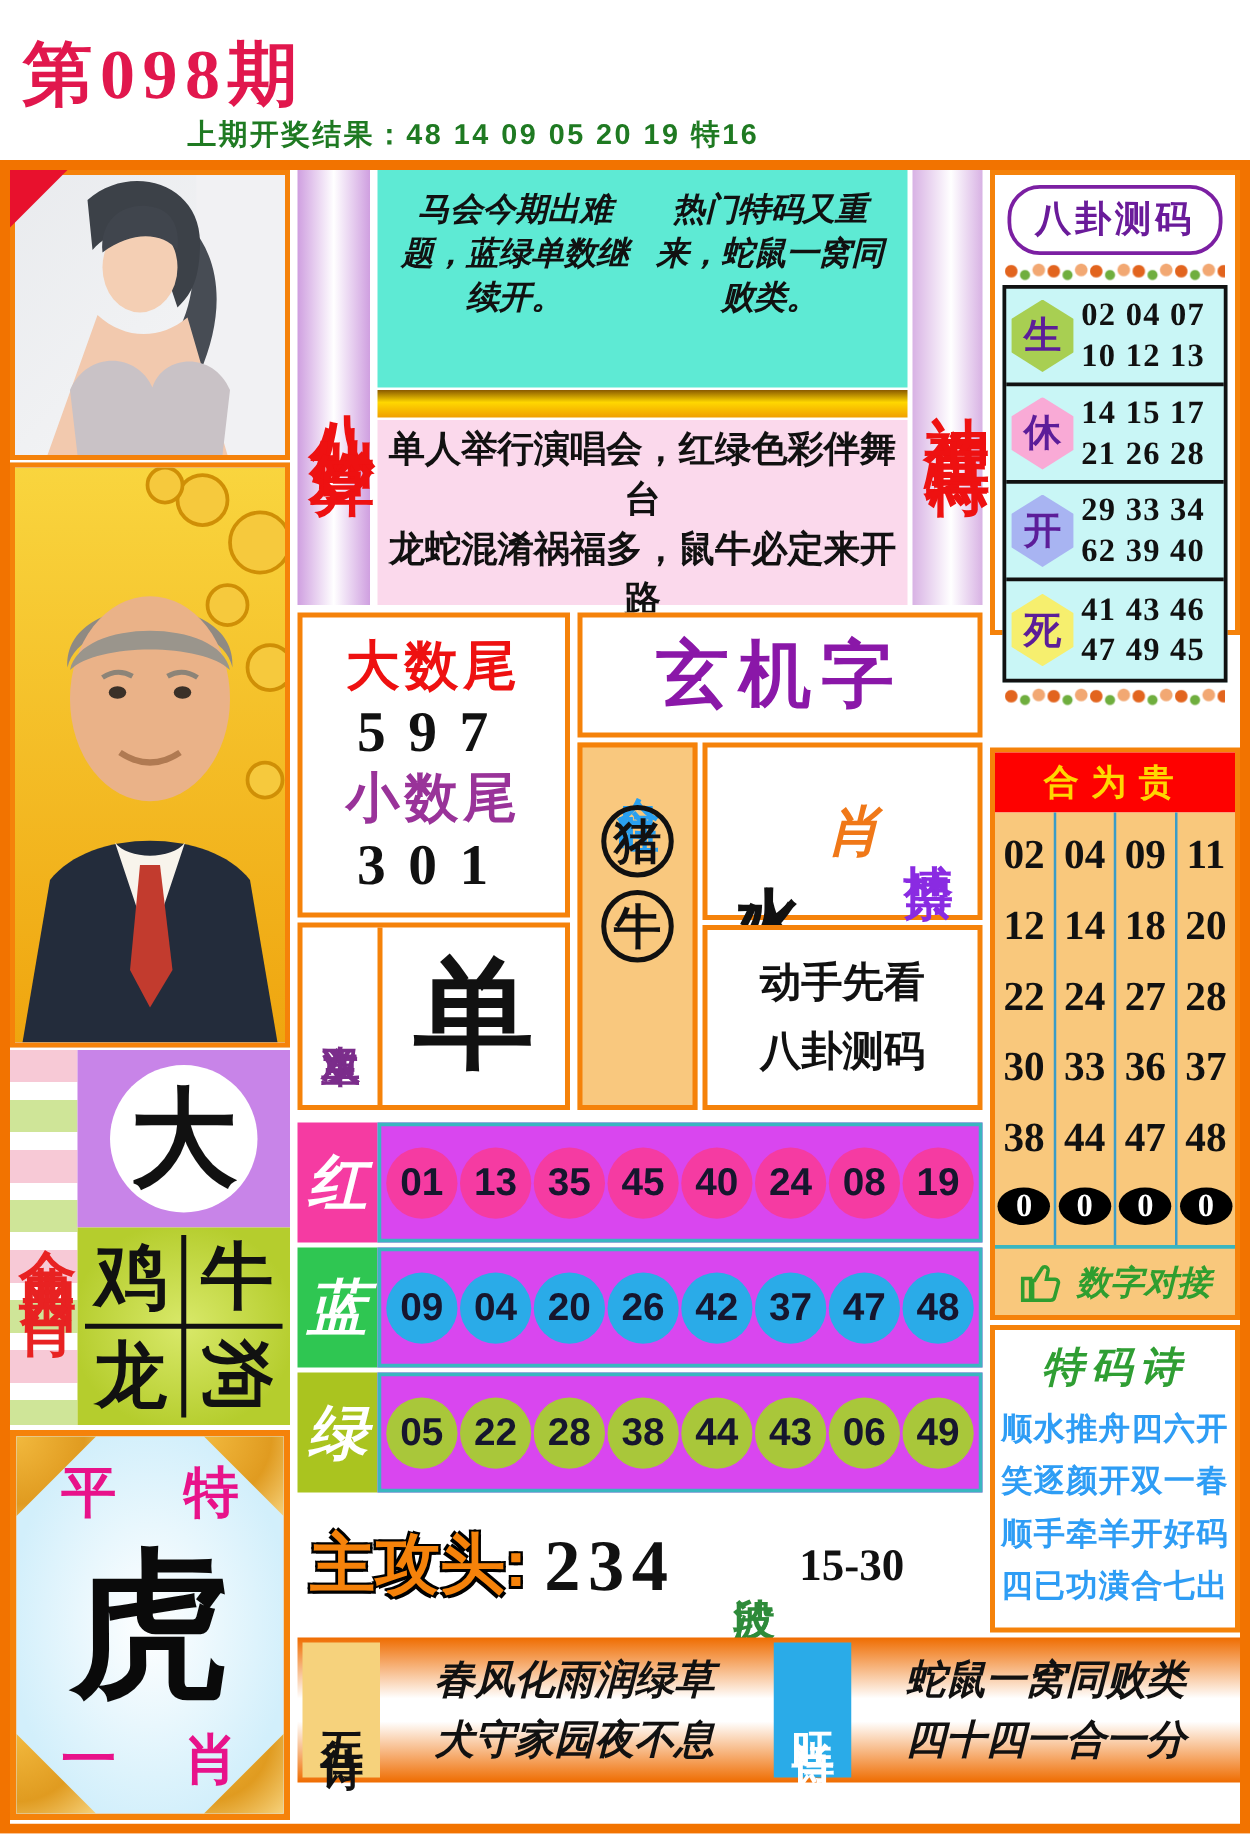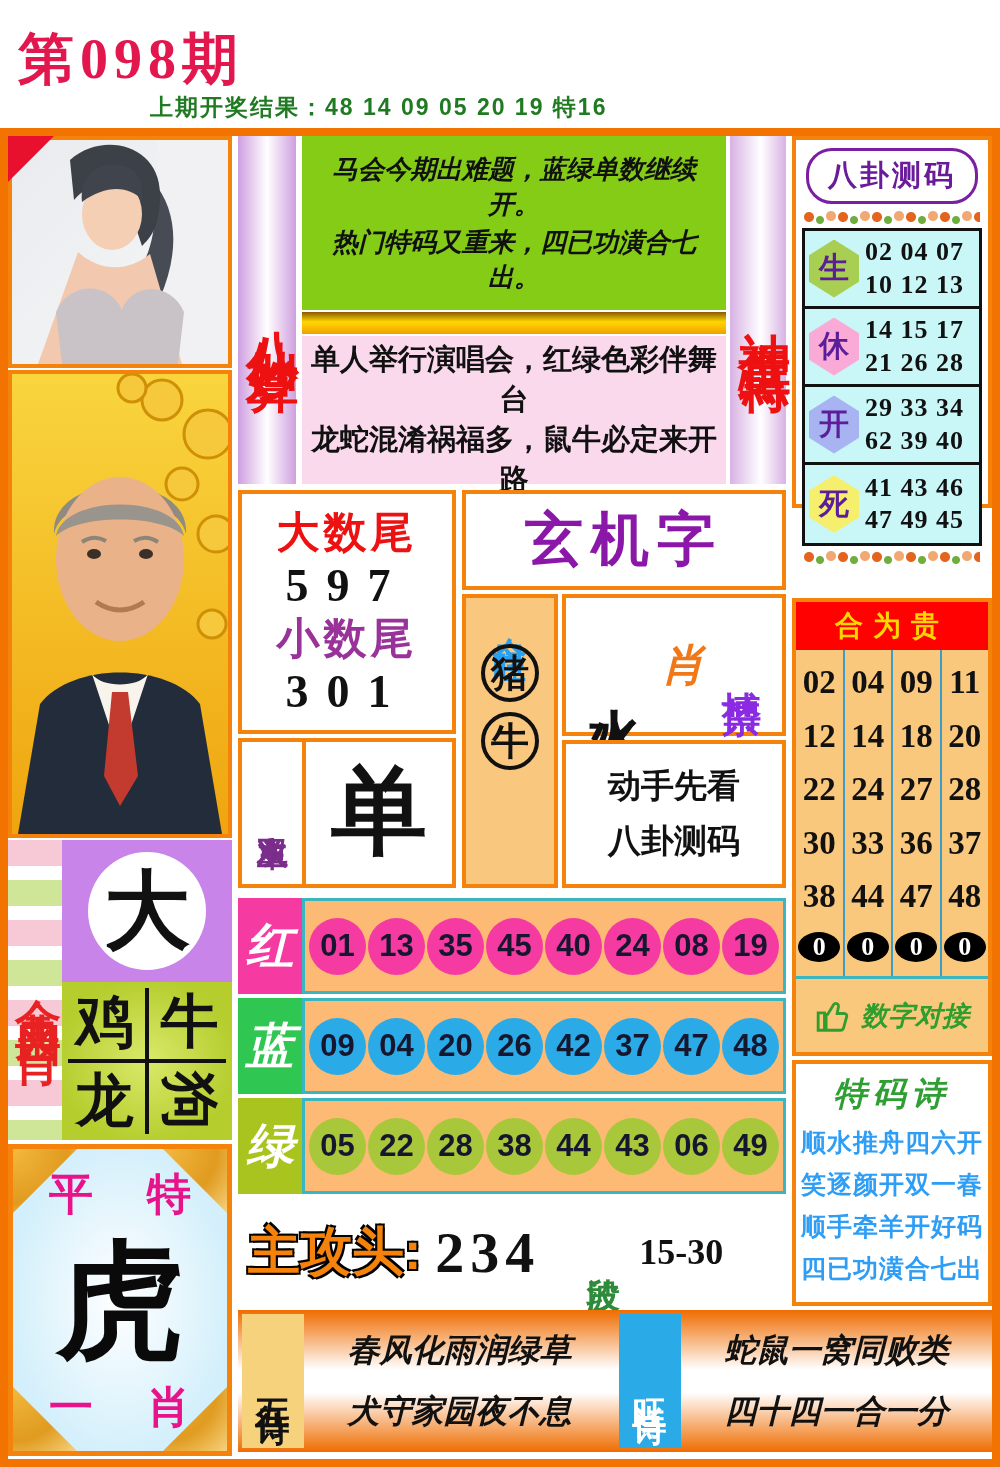--- a/index.html
+++ b/index.html
@@ -55,22 +55,22 @@
   
   .vwrap { display:flex; }
   .vtext { writing-mode:vertical-rl; text-orientation:upright; margin:auto; font-weight:bold; }
 
   
   .baxian { left:238px; top:136px; width:58px; height:348px; border:none;
             background:linear-gradient(90deg,#cf9fe0 0%,#ffffff 50%,#cf9fe0 100%); }
   .baxian .vtext, .shentong .vtext { font-size:52px; color:#ee1111; letter-spacing:10px; }
   .shentong { left:730px; top:136px; width:56px; height:348px; border:none;
               background:linear-gradient(90deg,#d8b2e4 0%,#ffffff 55%,#d8b2e4 100%); }
-  .speech { left:302px; top:136px; width:424px; height:174px; border:none; background:#84cc16;
-            display:flex; flex-direction:column; justify-content:space-around; padding:14px 8px; }
+  .speech { left:302px; top:136px; width:424px; height:174px; border:none; background:#5eead4;
+            display:flex; flex-direction:row; justify-content:space-around; padding:14px 8px; }
   .speech div { font-size:26px; font-weight:bold; font-style:italic; color:#111; text-align:center; }
   .goldbar { position:absolute; left:302px; top:312px; width:424px; height:22px;
              background:linear-gradient(180deg,#8a5a00 0%,#ffd700 45%,#f0a000 100%); }
   .pinkbox { left:302px; top:336px; width:424px; height:148px; border:none; background:#fbd9ec;
              display:flex; flex-direction:column; justify-content:space-between; padding:4px 6px; }
   .pinkbox .line { font-size:29px; font-weight:bold; color:#111; text-align:center; }
   .deco-pink { height:20px;
     background-image:radial-gradient(circle at 6px 10px,#f29a9a 5px,transparent 6px),
       radial-gradient(circle at 19px 13px,#f0b860 4px,transparent 5px),
       radial-gradient(circle at 31px 8px,#8cc87a 4px,transparent 5px),
@@ -106,21 +106,21 @@
   .parity { left:238px; top:738px; width:218px; height:150px; display:flex; padding:0; }
   .parity-label { width:64px; border-right:4px solid #f5820a; display:flex; }
   .parity-label .vtext { font-size:31px; color:#7b2d8b; letter-spacing:1px; }
   .parity-val { flex:1; display:flex; align-items:center; justify-content:center;
                 font-size:96px; font-weight:bold; color:#111; }
 
   
   .ballrow { position:absolute; left:238px; width:548px; height:96px; display:flex; }
   .br-label { width:72px; display:flex; align-items:center; justify-content:center;
               font-size:48px; font-weight:bold; color:#fff; font-style:italic; }
-  .br-balls { flex:1; border:3px solid #3ab6c0; background:#fdba74; display:flex; align-items:center;
+  .br-balls { flex:1; border:3px solid #3ab6c0; background:#d946ef; display:flex; align-items:center;
               gap:2px; padding:0 4px; }
   .ball { width:57px; height:57px; border-radius:50%; display:flex; align-items:center;
           justify-content:center; font-size:31px; font-weight:bold; color:#16162e; }
   .row-red .br-label { background:#f53ba2; }
   .row-red .ball { background:#f53ba2; }
   .row-blue .br-label { background:#2fc652; }
   .row-blue .ball { background:#2aabe8; }
   .row-green .br-label { background:#aac41f; }
   .row-green .ball { background:#a9c73a; }
 
@@ -156,30 +156,30 @@
   .hewei { left:792px; top:598px; width:200px; height:458px; padding:0; display:flex; flex-direction:column; }
   .hw-head { height:48px; background:#fe0100; color:#ffd700; display:flex; align-items:center;
              justify-content:center; font-size:28px; font-weight:bold; letter-spacing:10px; }
   .hw-grid { flex:1; background:#f9c87c; display:flex; }
   .hw-col { flex:1; display:flex; flex-direction:column; justify-content:space-around; align-items:center;
             border-right:2px solid #3a9cc8; padding:6px 0; }
   .hw-col:last-child { border-right:none; }
   .hw-col span { font-family:"Liberation Serif", serif; font-size:33px; font-weight:bold; color:#111; }
   .zero { display:flex; align-items:center; justify-content:center; width:42px; height:30px;
           background:#000; color:#fff !important; border-radius:50%; font-size:26px !important; }
-  .hw-foot { height:76px; background:#f9c87c; border-top:3px solid #3ab6c0; display:flex;
+  .hw-foot { height:56px; background:#f9c87c; border-top:3px solid #3ab6c0; display:flex;
              align-items:center; justify-content:center; gap:8px; }
   .hw-foot span { font-size:27px; font-weight:bold; color:#2f9e2f; font-style:italic; }
 
   .tema { left:792px; top:1060px; width:200px; height:246px; text-align:center; padding-top:8px; }
   .tm-title { font-size:33px; font-weight:bold; color:#2f9e33; letter-spacing:6px; font-style:italic; }
   .tm-line { font-size:25px; font-weight:bold; color:#2e9df5; margin-top:9px; letter-spacing:1px; }
 
   
-  .bottomrow { left:238px; top:1310px; width:754px; height:142px; border:none; display:flex;
+  .bottomrow { left:238px; top:1310px; width:754px; height:116px; border:none; display:flex;
                background:linear-gradient(180deg,#ef6c00 0%,#ffffff 42%,#ffffff 58%,#ef6c00 100%); }
   .bt-strip { width:62px; display:flex; margin:4px 0 4px 4px; }
   .strip-wuxing { background:#f6d27c; }
   .strip-wang { background:#2aabe8; }
   .bt-strip .vtext { font-size:34px; letter-spacing:6px; }
   .strip-wuxing .vtext { color:#111; }
   .strip-wang .vtext { color:#fff; }
   .bt-poem { flex:1; display:flex; flex-direction:column; justify-content:space-around;
              padding:10px 2px; }
   .bt-poem div { font-size:32px; font-weight:bold; font-style:italic; color:#111; text-align:center; }
@@ -277,21 +277,21 @@
       <span>一</span>
       <span>肖</span>
     </div>
   </div>
 
   <div class="box baxian vwrap">
     <span class="vtext">八仙妙算</span>
   </div>
   <div class="box speech">
     <div>马会今期出难题，蓝绿单数继续开。</div>
-    <div>热门特码又重来，四已功潢合七出。</div>
+    <div>热门特码又重来，蛇鼠一窝同败类。</div>
   </div>
   <div class="goldbar"></div>
   <div class="box pinkbox">
     <div class="deco-pink"></div>
     <div class="line">单人举行演唱会，红绿色彩伴舞台</div>
     <div class="line">龙蛇混淆祸福多，鼠牛必定来开路</div>
     <div class="deco-pink"></div>
   </div>
   <div class="box shentong vwrap">
     <span class="vtext">神童点特</span>

